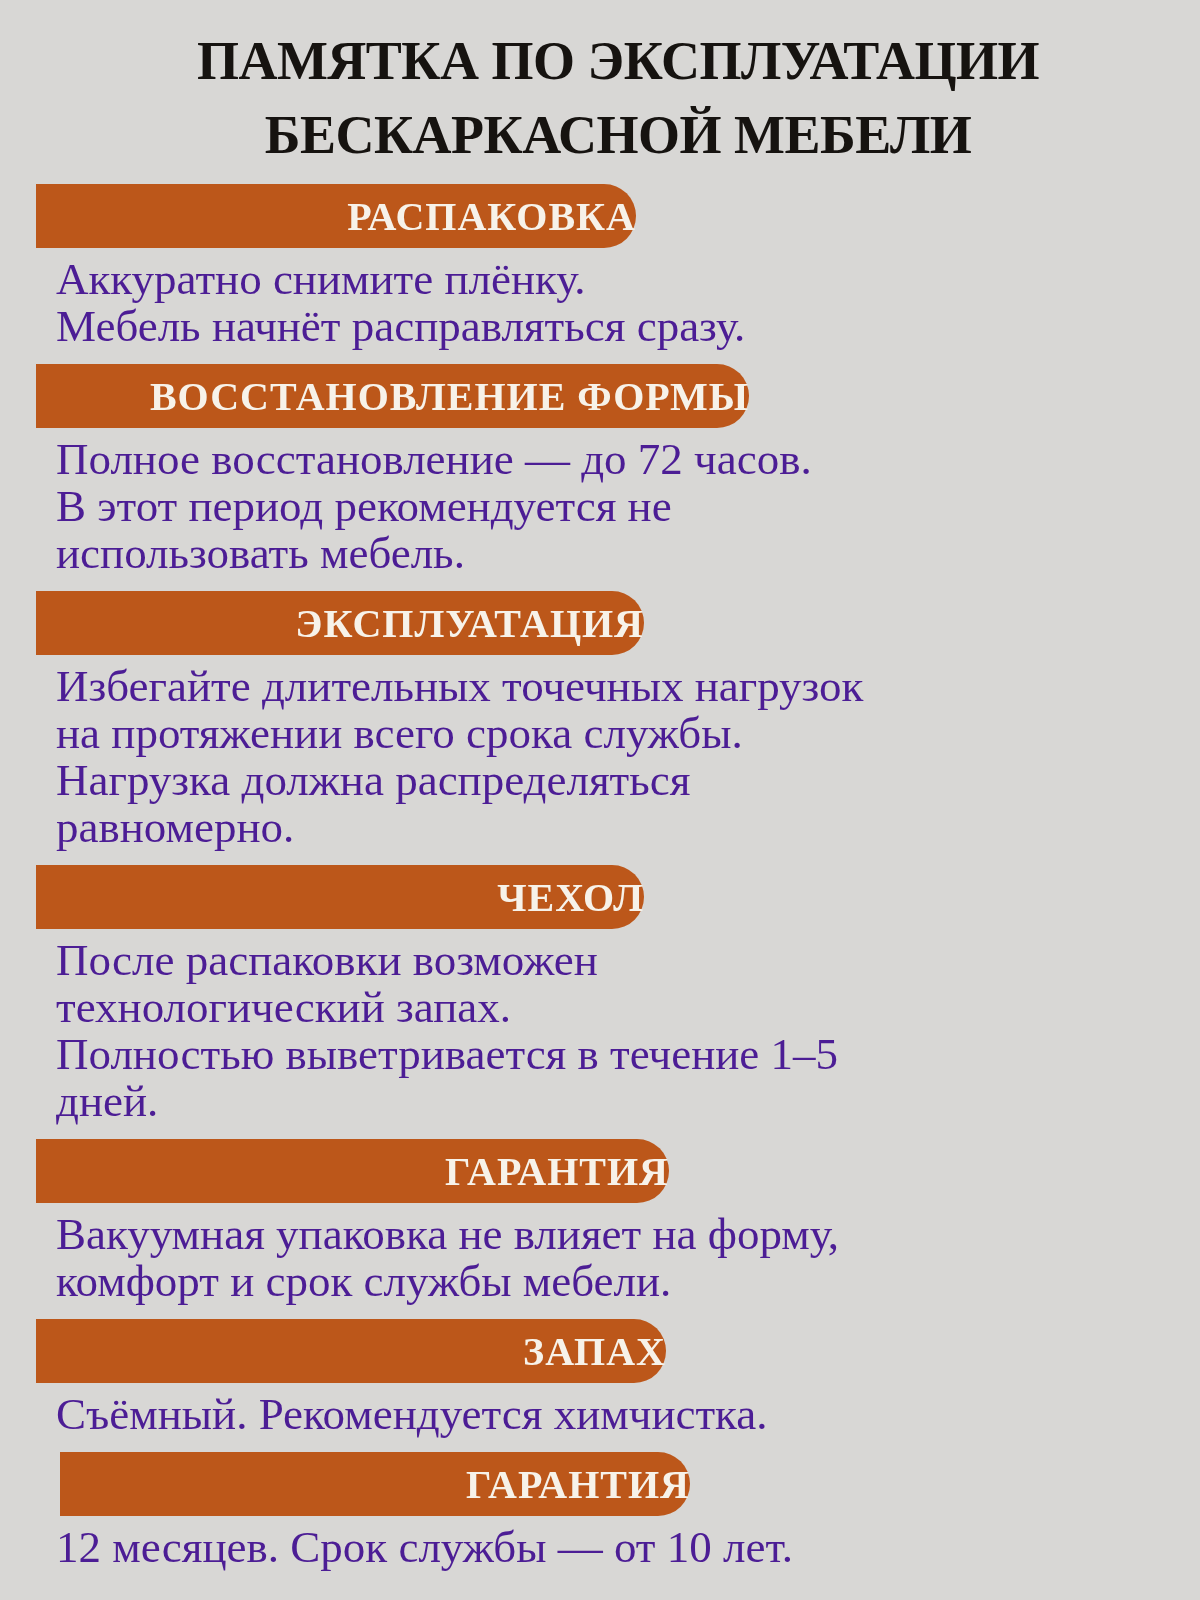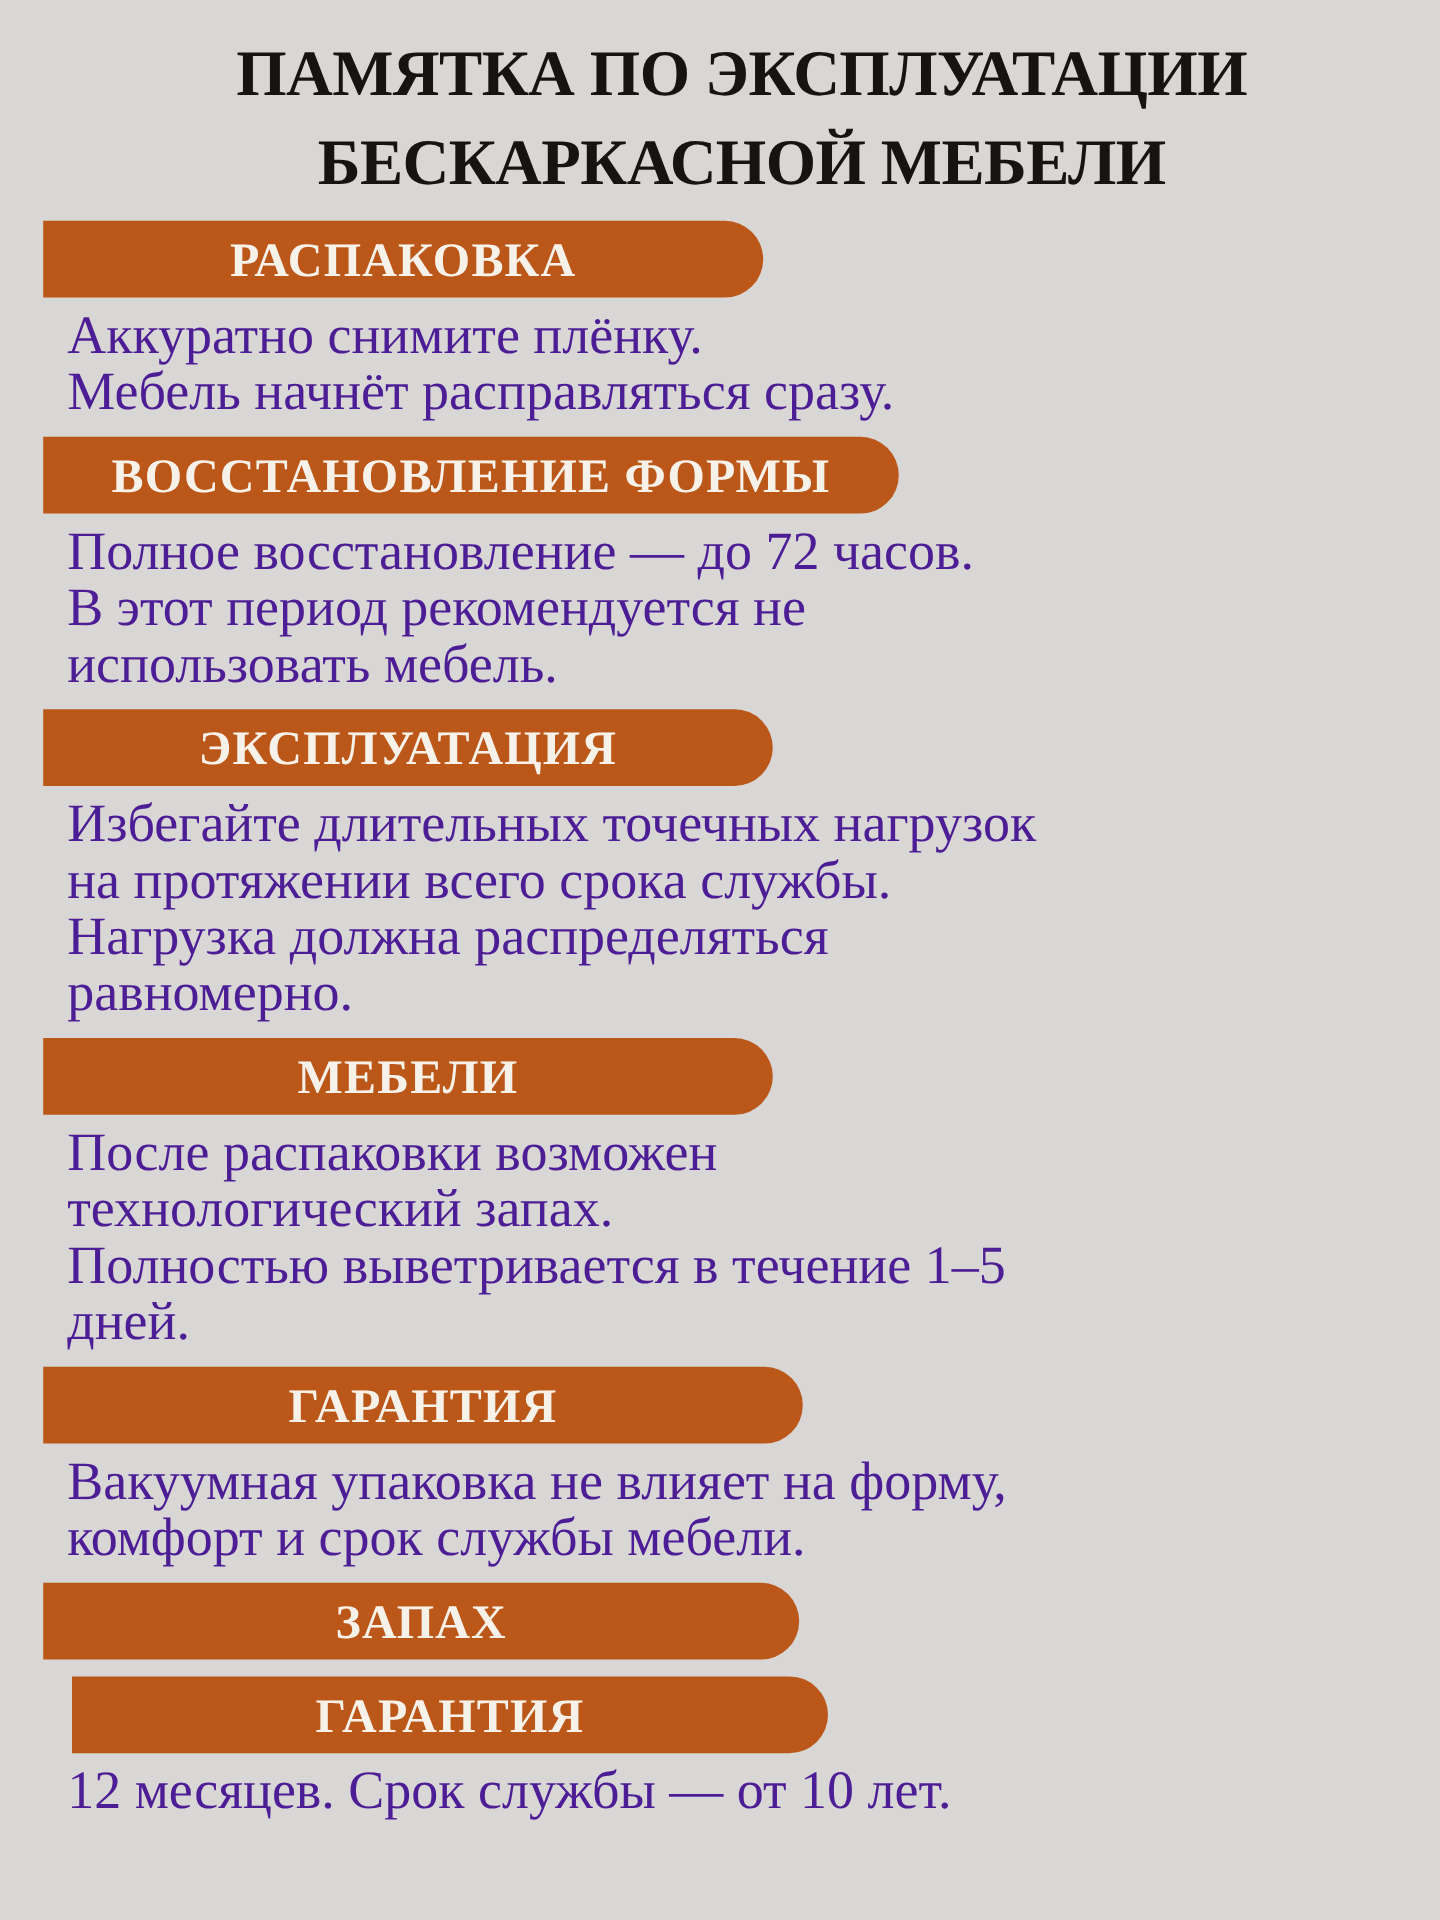--- a/index.html
+++ b/index.html
@@ -33,21 +33,21 @@
   }
   .sec {
     margin: 0 0 14px 0;
   }
   .pill {
     height: 64px;
     background: #BC571A;
     border-radius: 0 33px 33px 0;
     display: flex;
     align-items: center;
-    justify-content: center;
+    justify-content: flex-end;
     margin-bottom: 8px;
   }
   .pill-label {
     color: #F7F2E9;
     font-weight: 700;
     font-size: 40px;
     letter-spacing: 1px;
     white-space: nowrap;
   }
   
@@ -97,40 +97,41 @@
       <span class="pill-label">ЭКСПЛУАТАЦИЯ</span>
     </div>
     <p class="body-text">Избегайте длительных точечных нагрузок
 на протяжении всего срока службы.
 Нагрузка должна распределяться
 равномерно.</p>
   </section>
 
   <section class="sec">
     <div class="pill">
-      <span class="pill-label">МЕБЕЛИ</span>
+      <span class="pill-label">ЧЕХОЛ</span>
     </div>
     <p class="body-text">После распаковки возможен
 технологический запах.
 Полностью выветривается в течение 1–5
 дней.</p>
   </section>
 
   <section class="sec">
     <div class="pill">
       <span class="pill-label">ГАРАНТИЯ</span>
     </div>
     <p class="body-text">Вакуумная упаковка не влияет на форму,
 комфорт и срок службы мебели.</p>
   </section>
 
   <section class="sec">
     <div class="pill">
       <span class="pill-label">ЗАПАХ</span>
     </div>
+    <p class="body-text">Съёмный. Рекомендуется химчистка.</p>
   </section>
 
   <section class="sec">
     <div class="pill">
       <span class="pill-label">ГАРАНТИЯ</span>
     </div>
     <p class="body-text">12 месяцев. Срок службы — от 10 лет.</p>
   </section>
 
 </div>

